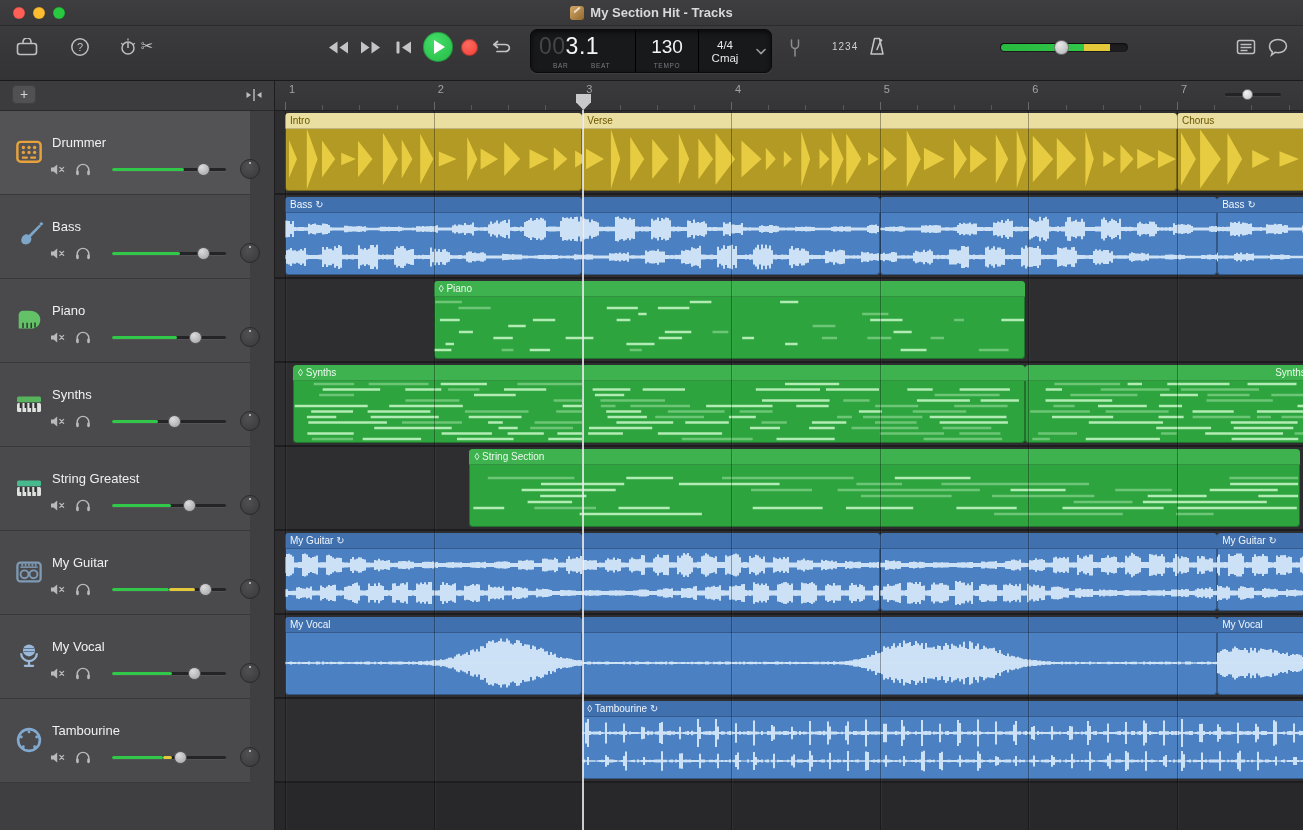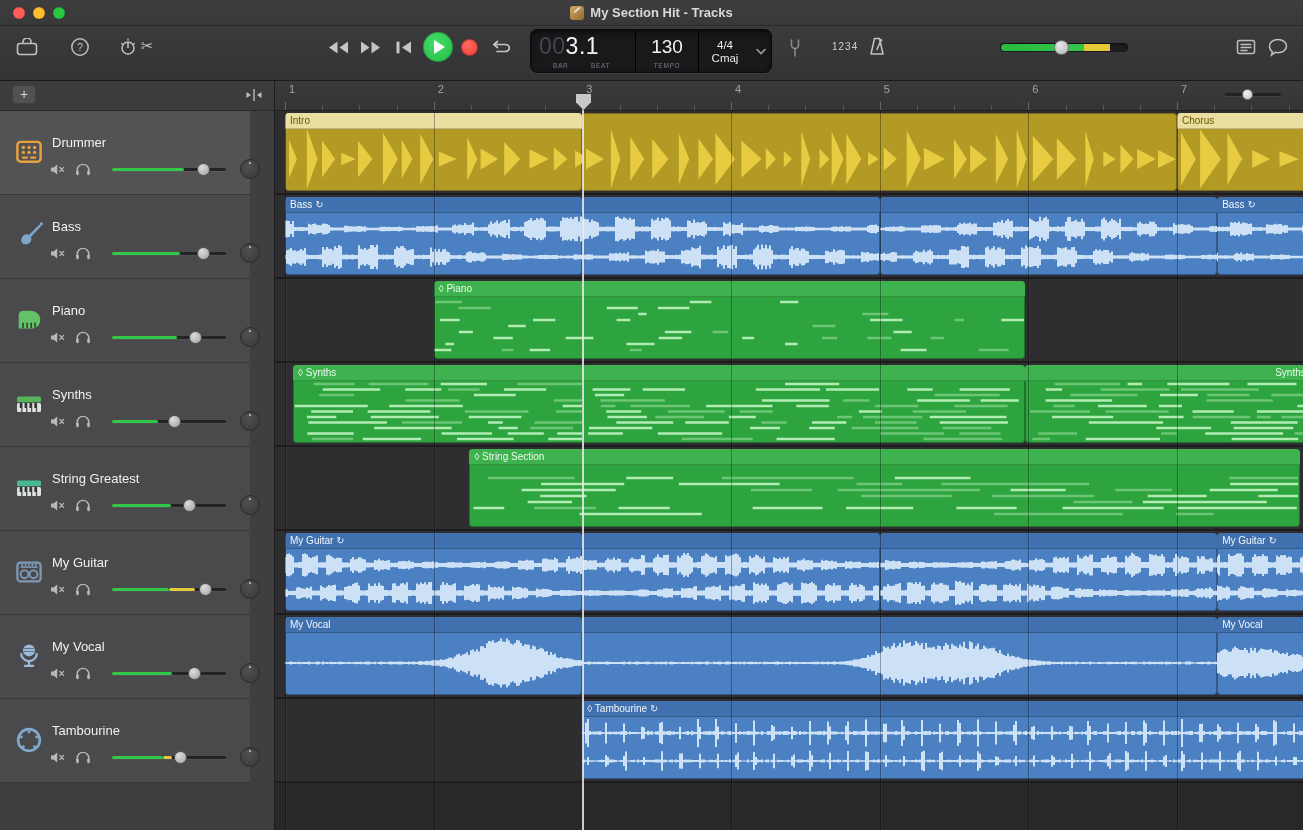--- a/index.html
+++ b/index.html
@@ -526,20 +526,23 @@
       <div class="lane" style="top: 0px;">
         <div class="region" style="left: 10px; width: 297.3px; background: rgb(178, 154, 36);">
           <div class="rh" style="background: rgb(234, 223, 160); color: rgb(107, 86, 0);">
             <span class="region-label">Intro</span>
           </div>
           <svg width="297" height="64" class="region-wave">
             <path d="M4.0 12.9L12.0 32L4.0 51.1ZM21.8 1.4L32.6 32L21.8 62.6ZM37.0 13.5L50.2 32L37.0 50.5ZM56.2 25.8L70.9 32L56.2 38.2ZM73.0 13.8L87.5 32L73.0 50.2ZM97.9 5.7L113.0 32L97.9 58.3ZM116.7 12.5L127.4 32L116.7 51.5ZM135.2 6.7L148.4 32L135.2 57.3ZM153.8 24.6L171.6 32L153.8 39.4ZM182.2 10.1L192.3 32L182.2 53.9ZM195.6 21.4L213.1 32L195.6 42.6ZM219.2 15.0L235.2 32L219.2 49.0ZM244.5 22.3L263.8 32L244.5 41.7ZM268.8 20.2L282.4 32L268.8 43.8ZM290.1 23.4L303.4 32L290.1 40.6Z" fill="#e7cc42"></path>
           </svg>
         </div>
         <div class="region" style="left: 307.3px; width: 594.7px; background: rgb(178, 154, 36);">
+          <div class="rh" style="background: rgb(234, 223, 160); color: rgb(107, 86, 0);">
+            <span class="region-label">Verse</span>
+          </div>
           <svg width="595" height="64" class="region-wave">
             <path d="M4.0 21.8L22.0 32L4.0 42.2ZM28.9 1.9L38.3 32L28.9 62.1ZM48.2 9.7L62.2 32L48.2 54.3ZM70.2 11.9L86.5 32L70.2 52.1ZM96.8 6.5L107.2 32L96.8 57.5ZM116.4 11.5L131.1 32L116.4 52.5ZM133.5 6.0L153.1 32L133.5 58.0ZM159.4 13.4L179.5 32L159.4 50.6ZM183.8 20.7L193.8 32L183.8 43.3ZM201.8 23.8L209.9 32L201.8 40.2ZM219.3 4.4L228.2 32L219.3 59.6ZM237.5 21.7L247.5 32L237.5 42.3ZM249.7 4.4L261.6 32L249.7 59.6ZM264.3 6.5L279.3 32L264.3 57.5ZM286.1 25.2L296.7 32L286.1 38.8ZM301.7 20.3L314.9 32L301.7 43.7ZM324.7 3.3L338.8 32L324.7 60.7ZM341.9 20.7L362.9 32L341.9 43.3ZM371.9 11.8L384.8 32L371.9 52.2ZM388.1 17.9L405.2 32L388.1 46.1ZM413.8 7.2L426.2 32L413.8 56.8ZM434.7 3.1L444.5 32L434.7 60.9ZM450.8 8.8L471.3 32L450.8 55.2ZM474.8 10.9L494.3 32L474.8 53.1ZM503.4 4.0L511.8 32L503.4 60.0ZM521.3 23.9L533.4 32L521.3 40.1ZM538.4 17.6L551.6 32L538.4 46.4ZM555.2 22.0L573.8 32L555.2 42.0ZM576.0 23.0L594.0 32L576.0 41.0Z" fill="#e7cc42"></path>
           </svg>
         </div>
         <div class="region" style="left: 902px; width: 133.8px; background: rgb(178, 154, 36);">
           <div class="rh" style="background: rgb(234, 223, 160); color: rgb(107, 86, 0);">
             <span class="region-label">Chorus</span>
           </div>
           <svg width="134" height="64" class="region-wave">
             <path d="M4.0 5.6L18.9 32L4.0 58.4ZM23.1 2.4L43.9 32L23.1 61.6ZM50.4 5.9L65.2 32L50.4 58.1ZM75.2 22.9L93.1 32L75.2 41.1ZM102.5 24.3L121.9 32L102.5 39.7Z" fill="#e7cc42"></path>

